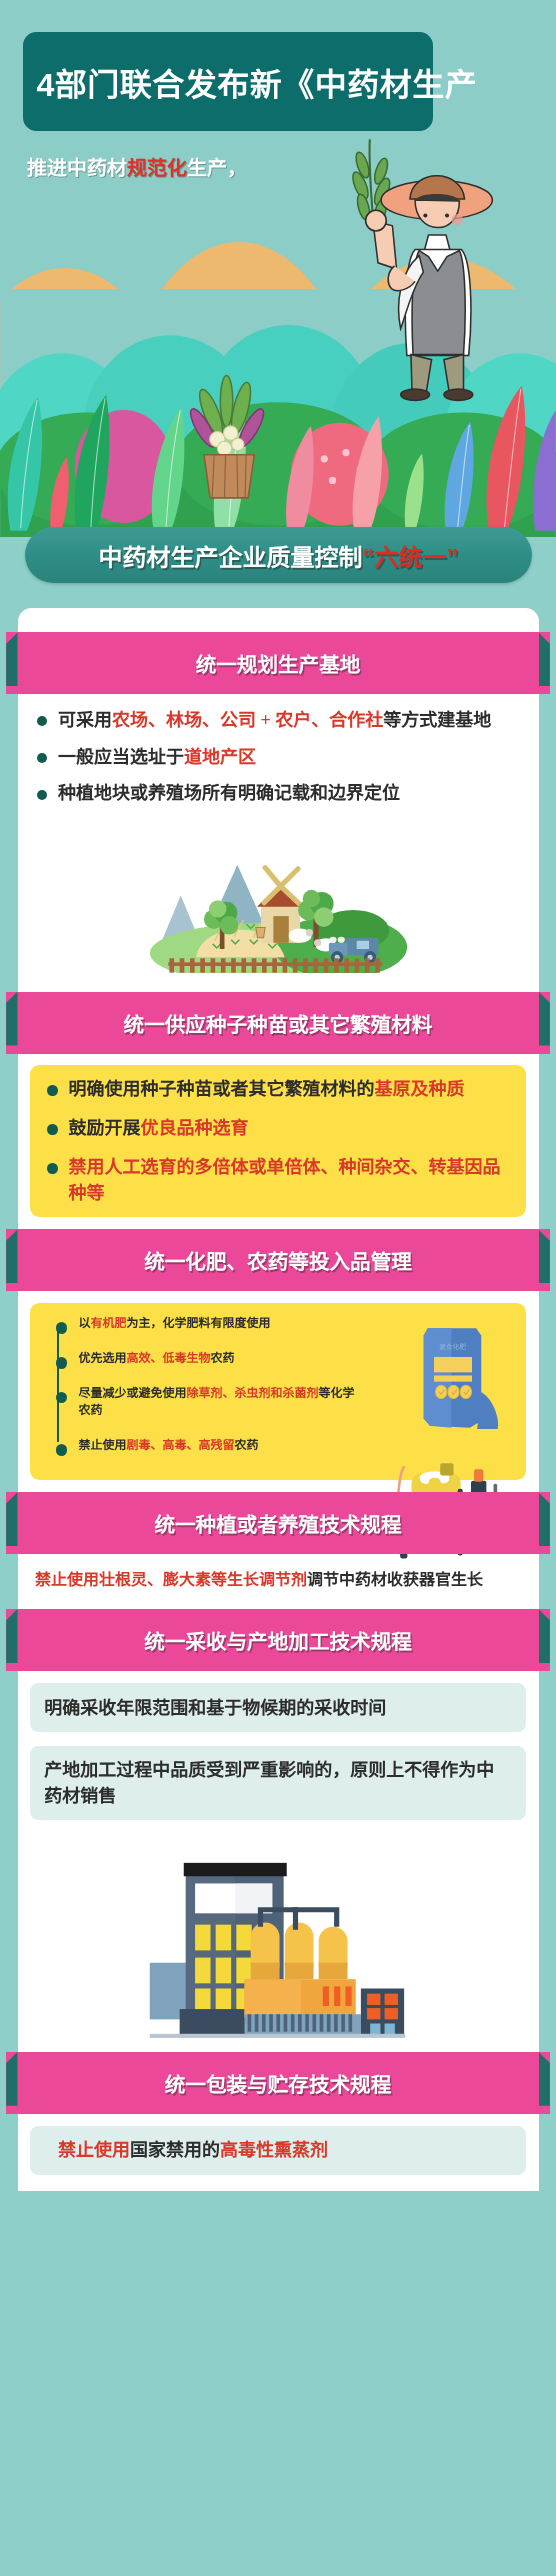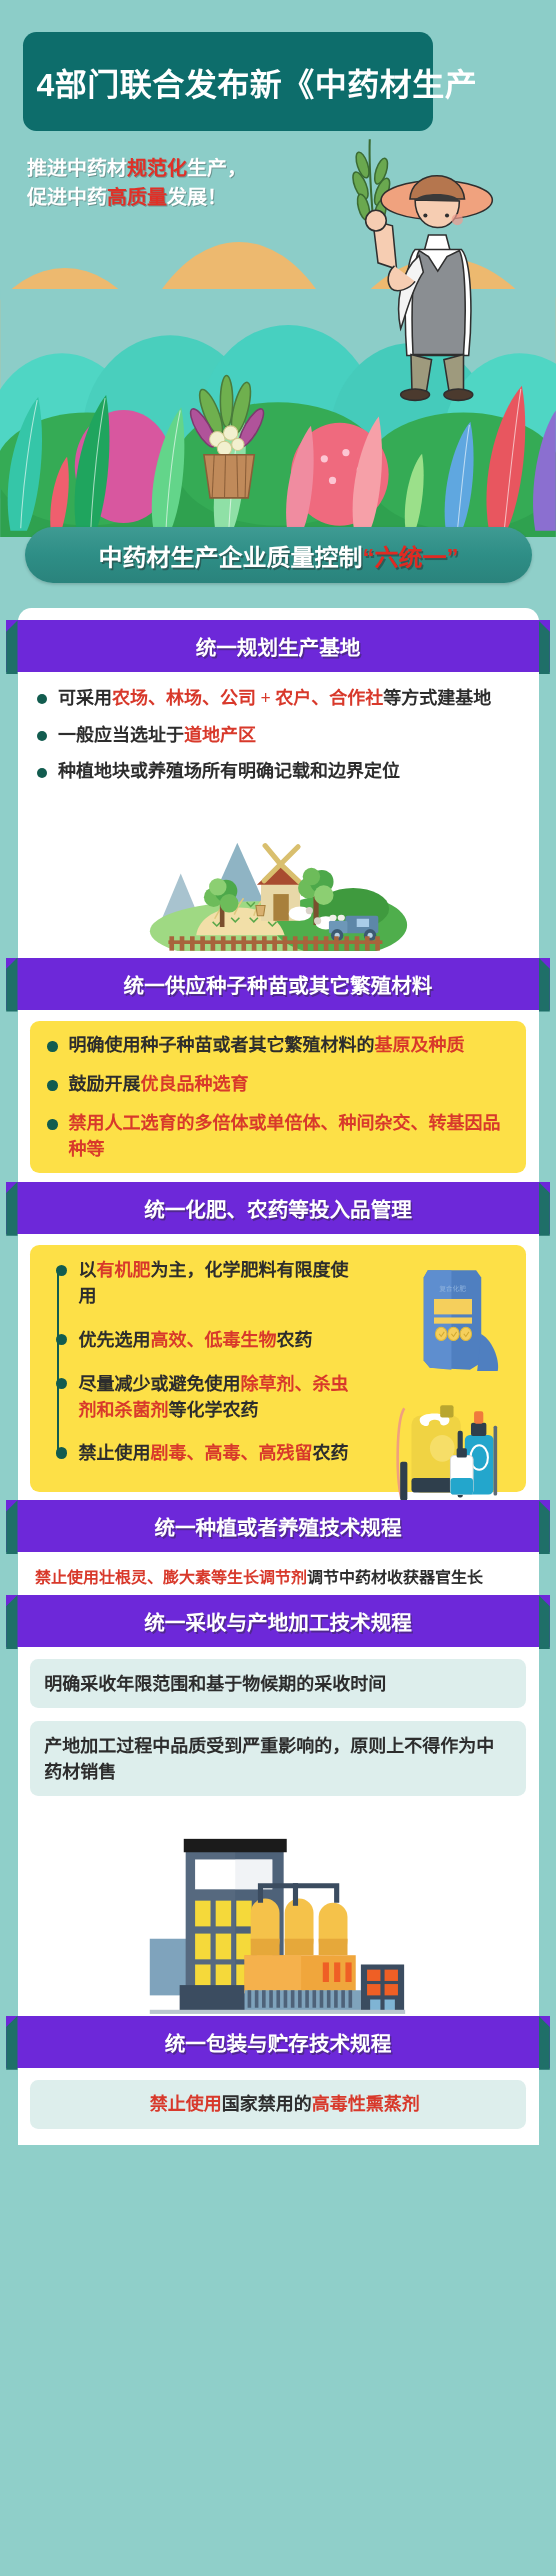--- a/index.html
+++ b/index.html
@@ -104,23 +104,23 @@
     width: 521px;
     background: #ffffff;
     border-radius: 13.4px 13.4px 0 0;
     padding-bottom: 13.4px;
     box-shadow: 0 0 0 0 rgba(0,0,0,0);
   }
 
   
   .sec-head {
     position: relative;
-    margin: 0 -11.3px 0 -11.3px;
-    height: 52px;
-    background: #6d28d9;
+    margin: 12px -11.3px 0 -11.3px;
+    height: 62px;
+    background: #ec4899;
     display: flex; align-items: center; justify-content: center;
   }
   .sec-head::before, .sec-head::after {
     content: "";
     position: absolute; top: 0;
     width: 11.3px; height: 54px;
     background: #1f6f68;
   }
   .sec-head::before { left: 0;  clip-path: polygon(0 11.3px, 11.3px 0, 11.3px 54px, 0 54px); }
   .sec-head::after  { right: 0; clip-path: polygon(0 0, 11.3px 11.3px, 11.3px 54px, 0 54px); }
@@ -175,21 +175,21 @@
 
   
   .timeline { position: relative; padding-left: 4.1px; }
   .timeline .spine {
     position: absolute; left: 11.3px; top: 9.3px; bottom: 12.4px;
     width: 2.1px; background: #125c4f;
   }
   .timeline ul { list-style: none; }
   .timeline li {
     position: relative; padding-left: 29px; margin-bottom: 17.5px;
-    font-size: 18px; line-height: 1.45; font-weight: 700; color: #2d2d2d;
+    font-size: 12px; line-height: 1.45; font-weight: 700; color: #2d2d2d;
   }
   .timeline li::before {
     content: ""; position: absolute; left: 6.7px; top: 7.2px;
     width: 11.3px; height: 11.3px; border-radius: 50%;
     background: #125c4f;
   }
   .sec3-wrap { position: relative; }
   .sec3-text { width: 309px; }
 
   
@@ -217,23 +217,20 @@
     <div class="dune" style="left:309px; top:258px; width:268px; height:196px;"></div>
     <div class="dune" style="left:453px; top:289px; width:155px; height:155px;"></div>
 
     <div class="hero-title-box">
       <div class="hero-title-line">4部门联合发布新《中药材生产</div>
     </div>
 
     <div class="hero-sub">
       <div class="hero-sub-line">
         <span>推进中药材</span><span class="hl">规范化</span><span>生产，</span>
-      </div>
-      <div class="hero-sub-line">
-        <span>促进中药</span><span class="hl">高质量</span><span>发展！</span>
       </div>
     </div>
 
     <svg class="farmer" viewBox="0 0 400 520">
 
       <g stroke="#3b6b33" stroke-width="4" fill="none">
         <path d="M118 10 C116 60, 120 110, 124 160"></path>
       </g>
       <g fill="#6aa84f" stroke="#3b6b33" stroke-width="3">
         <ellipse cx="104" cy="60" rx="10" ry="26" transform="rotate(-18 104 60)"></ellipse>
@@ -636,19 +633,19 @@
       </g>
       <rect x="548" y="368" width="20" height="26" fill="#7fb4d4"></rect>
       <rect x="576" y="368" width="20" height="26" fill="#7fb4d4"></rect>
       <rect x="120" y="388" width="496" height="8" fill="#b9c6cf"></rect>
     </svg>
 
     <div class="sec-head">
       <div class="sec-head-text">统一包装与贮存技术规程</div>
     </div>
     <div class="spacer"></div>
-    <div class="soft-card" style="text-align:center; margin-bottom:3px;padding-left:28px;">
+    <div class="soft-card" style="text-align:left; margin-bottom:3px;padding-left:28px;">
       <span class="hl">禁止使用</span><span>国家禁用的</span><span class="hl">高毒性熏蒸剂</span>
     </div>
   </div>
 
 </div>
 
 
 </body></html>

